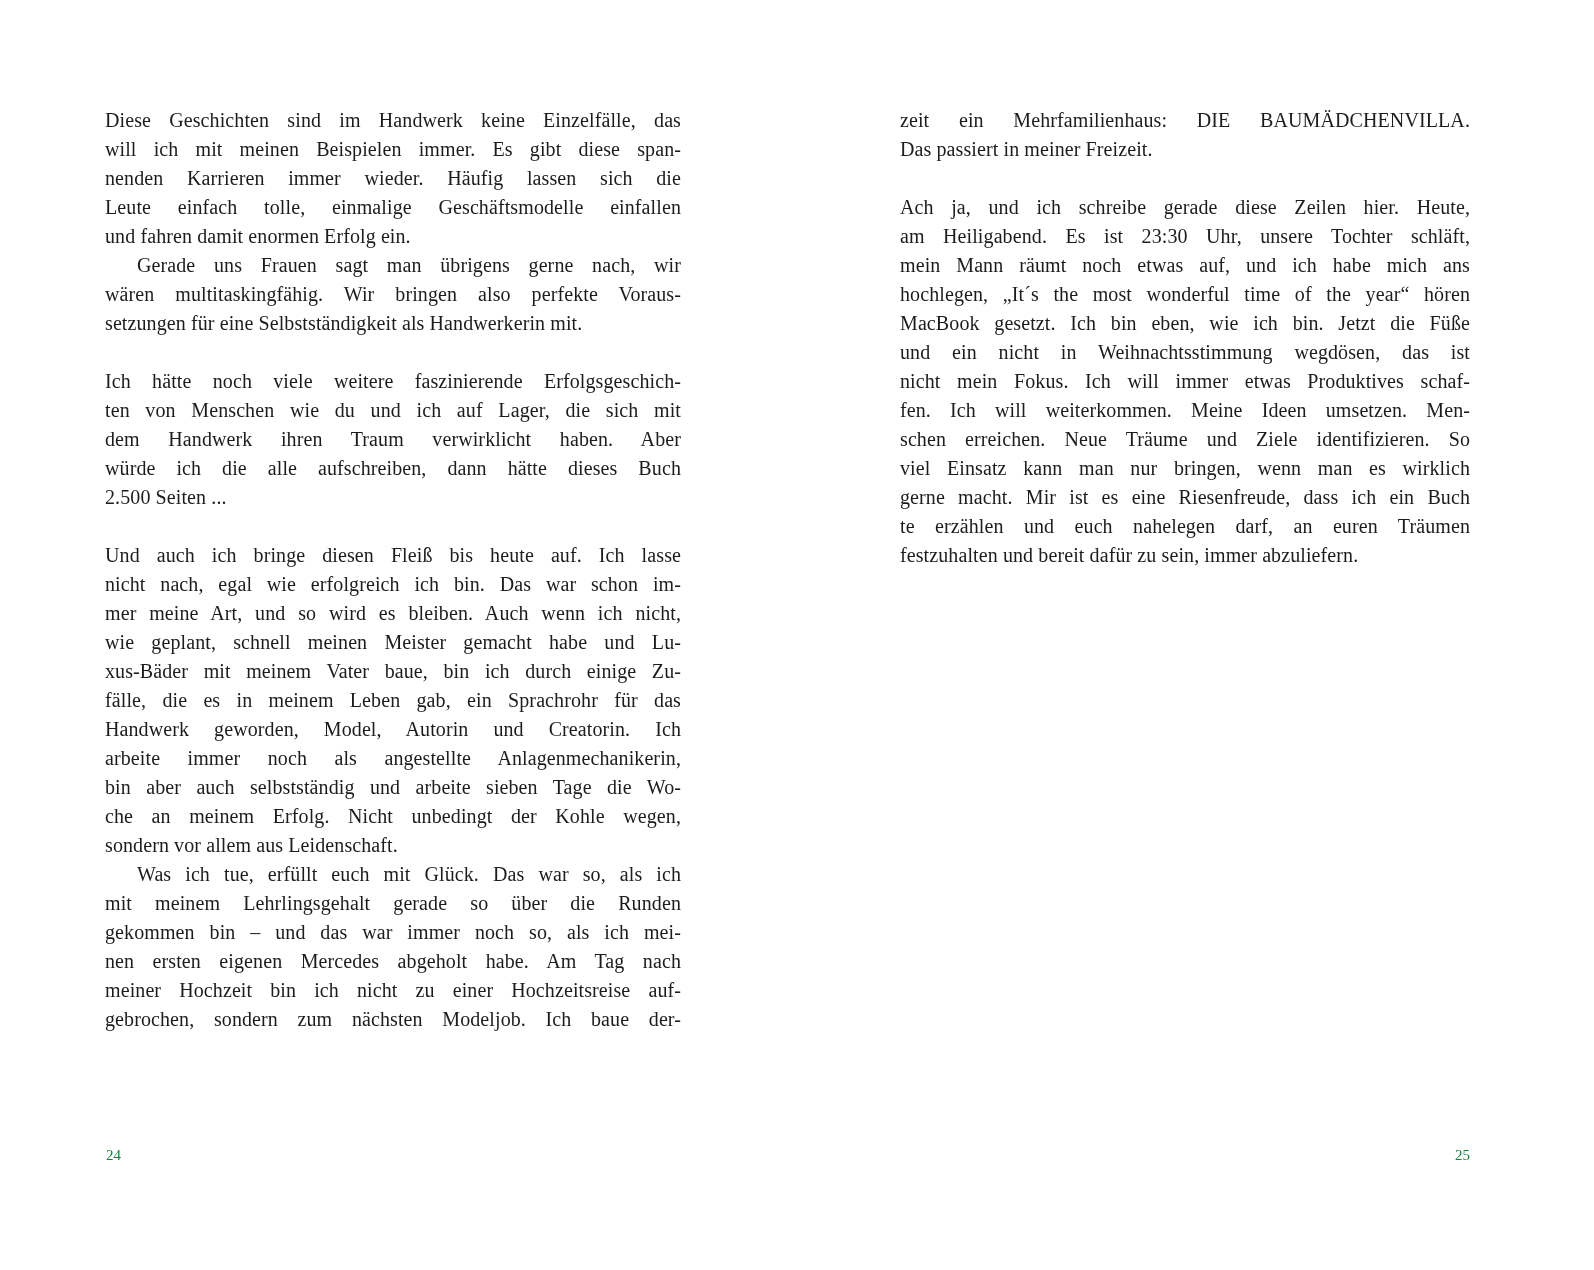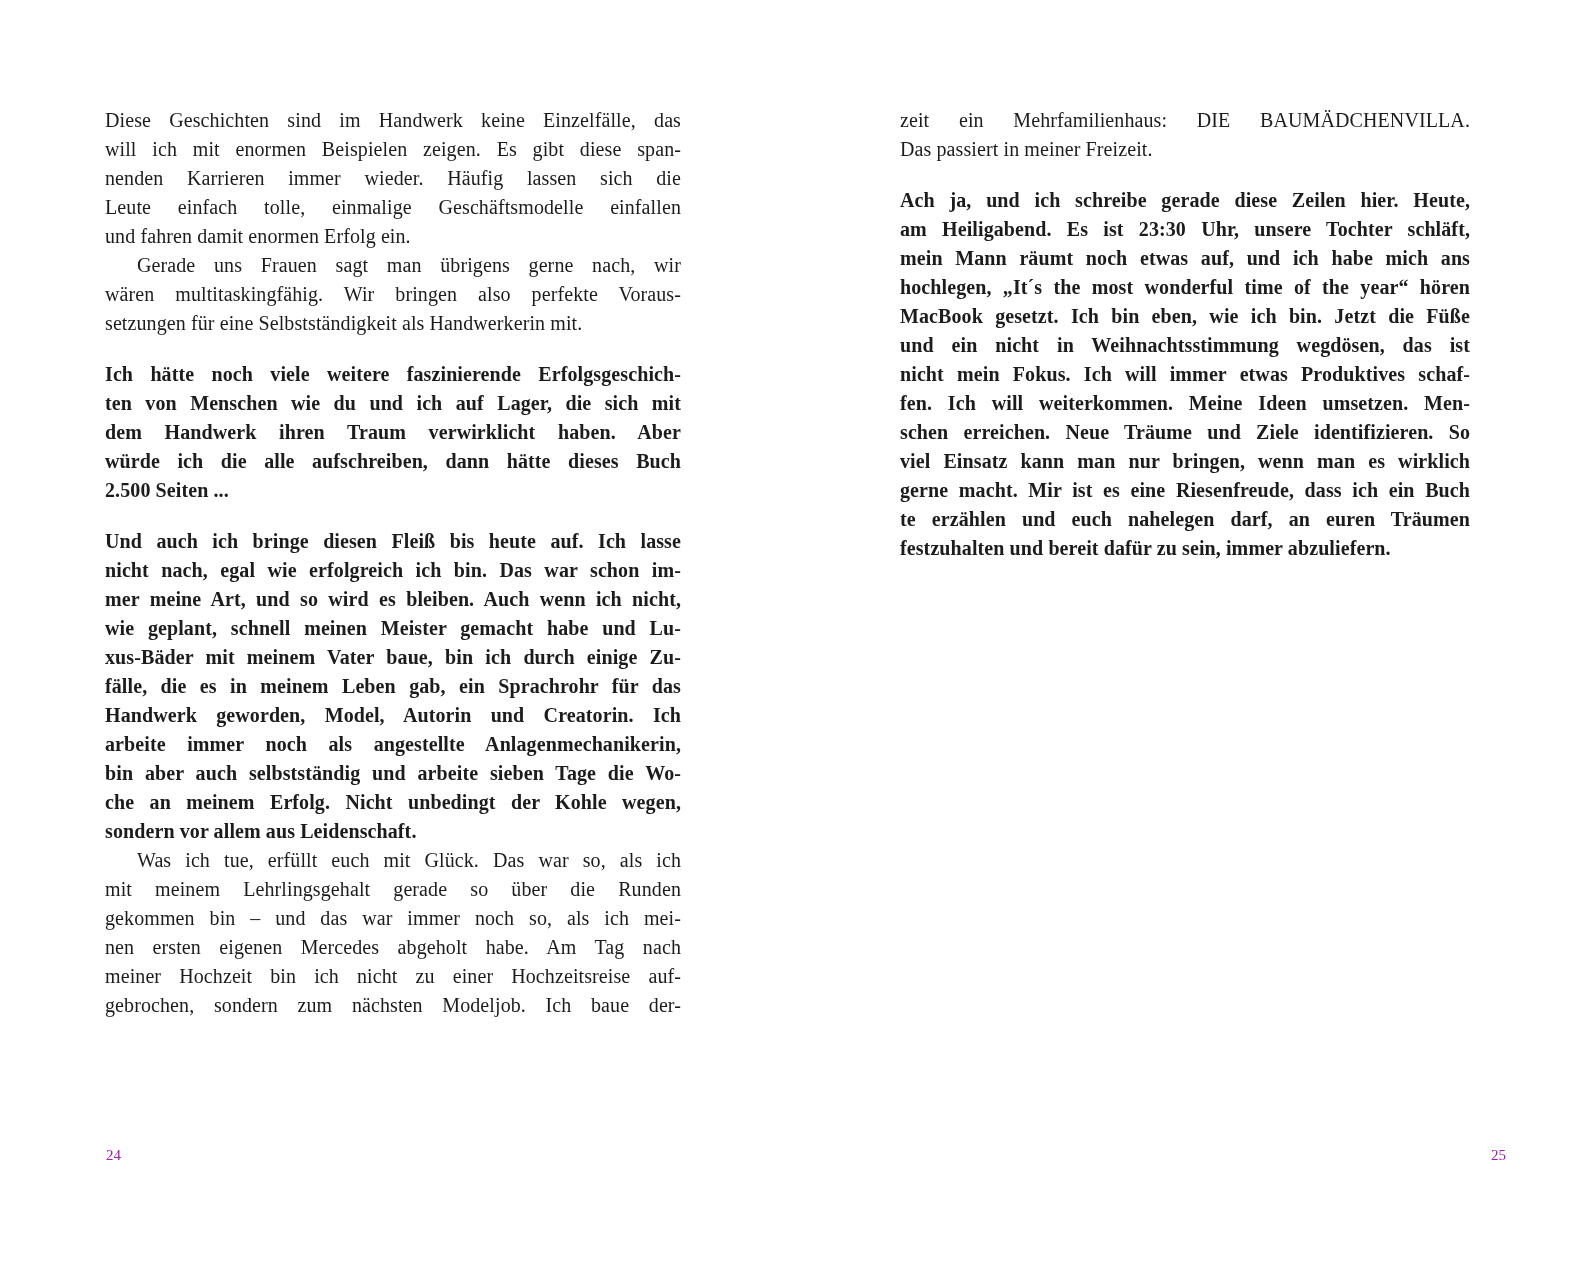--- a/index.html
+++ b/index.html
@@ -29,55 +29,55 @@
   }
   .text-block.left-col {
     left: 105px;
     width: 576px;
   }
   .text-block.right-col {
     left: 900px;
     width: 570px;
   }
   .para { margin: 0; }
-  .para.gap { margin-top: 22px; font-weight: bold; }
+  .para.gap { margin-top: 29px; }
   .para.indent .line:first-child { text-indent: 32px; }
   .line {
     text-align: justify;
     text-align-last: justify;
   }
   .line.last {
     text-align-last: left;
   }
   .page-num {
     position: absolute;
     top: 1146px;
     font-size: 15px;
     line-height: 18px;
-    color: #a21caf;
+    color: #15803d;
   }
   .page-num.num-left {
     left: 106px;
   }
   .page-num.num-right {
-    left: 936px;
+    left: 900px;
     width: 570px;
     text-align: right;
   }
 </style>
 </head>
 <body>
 
 <div class="spread">
 
   <section>
     <div class="text-block left-col">
         <div class="para">
           <div class="line">Diese Geschichten sind im Handwerk keine Einzelfälle, das</div>
-          <div class="line">will ich mit enormen Beispielen zeigen. Es gibt diese span-</div>
+          <div class="line">will ich mit meinen Beispielen immer. Es gibt diese span-</div>
           <div class="line">nenden Karrieren immer wieder. Häufig lassen sich die</div>
           <div class="line">Leute einfach tolle, einmalige Geschäftsmodelle einfallen</div>
           <div class="line last">und fahren damit enormen Erfolg ein.</div>
         </div>
         <div class="para indent">
           <div class="line">Gerade uns Frauen sagt man übrigens gerne nach, wir</div>
           <div class="line">wären multitaskingfähig. Wir bringen also perfekte Voraus-</div>
           <div class="line last">setzungen für eine Selbstständigkeit als Handwerkerin mit.</div>
         </div>
         <div class="para gap">

